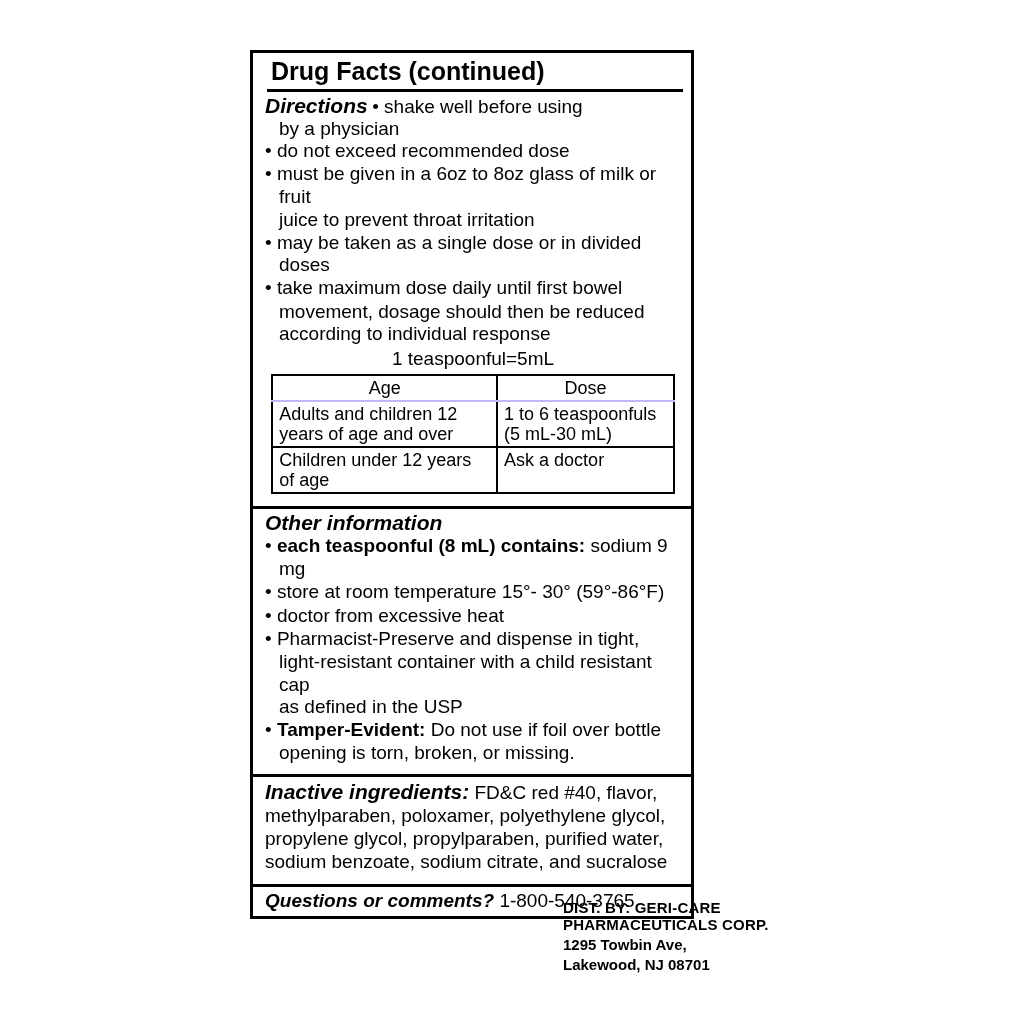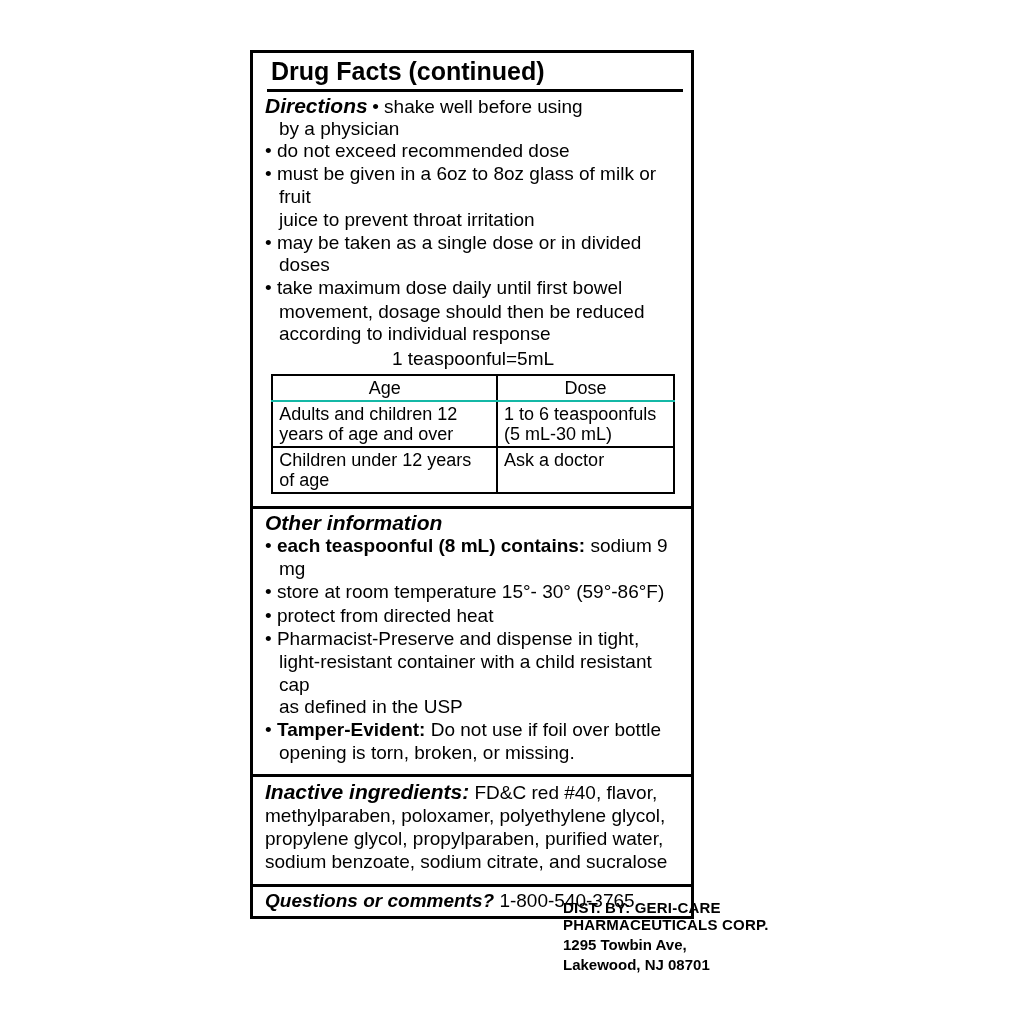--- a/index.html
+++ b/index.html
@@ -94,21 +94,21 @@
   table.dose th, table.dose td {
     border: 2px solid #000;
     font-size: 18px;
     padding: 2px 6px;
     vertical-align: top;
     font-weight: normal;
     line-height: 1.12;
   }
   table.dose th {
     text-align: center;
-    border-bottom: 2px solid #14b8a6;
+    border-bottom: 2px solid #c4b5fd;
   }
   table.dose td.col1 { width: 56%; }
 
   .oi-list li b { font-weight: bold; }
 
   .inactive p {
     margin: 0;
     font-size: 19px;
     line-height: 1.2;
   }
@@ -186,21 +186,21 @@
     </table>
   </div>
 
   <div class="sec-divider"></div>
 
   <div class="section">
     <div class="head-italic">Other information</div>
     <ul class="bullets oi-list">
       <li><b>each teaspoonful (8 mL) contains:</b><span> sodium 9 mg</span></li>
       <li><span>store at room temperature 15°- 30° (59°-86°F)</span></li>
-      <li><span>protect from directed heat</span></li>
+      <li><span>doctor from excessive heat</span></li>
       <li><span>Pharmacist-Preserve and dispense in tight,</span></li>
       <div class="indent-line">light-resistant container with a child resistant cap</div>
       <div class="indent-line">as defined in the USP</div>
       <li><b>Tamper-Evident:</b><span> Do not use if foil over bottle</span></li>
       <div class="indent-line">opening is torn, broken, or missing.</div>
     </ul>
   </div>
 
   <div class="sec-divider"></div>
 

